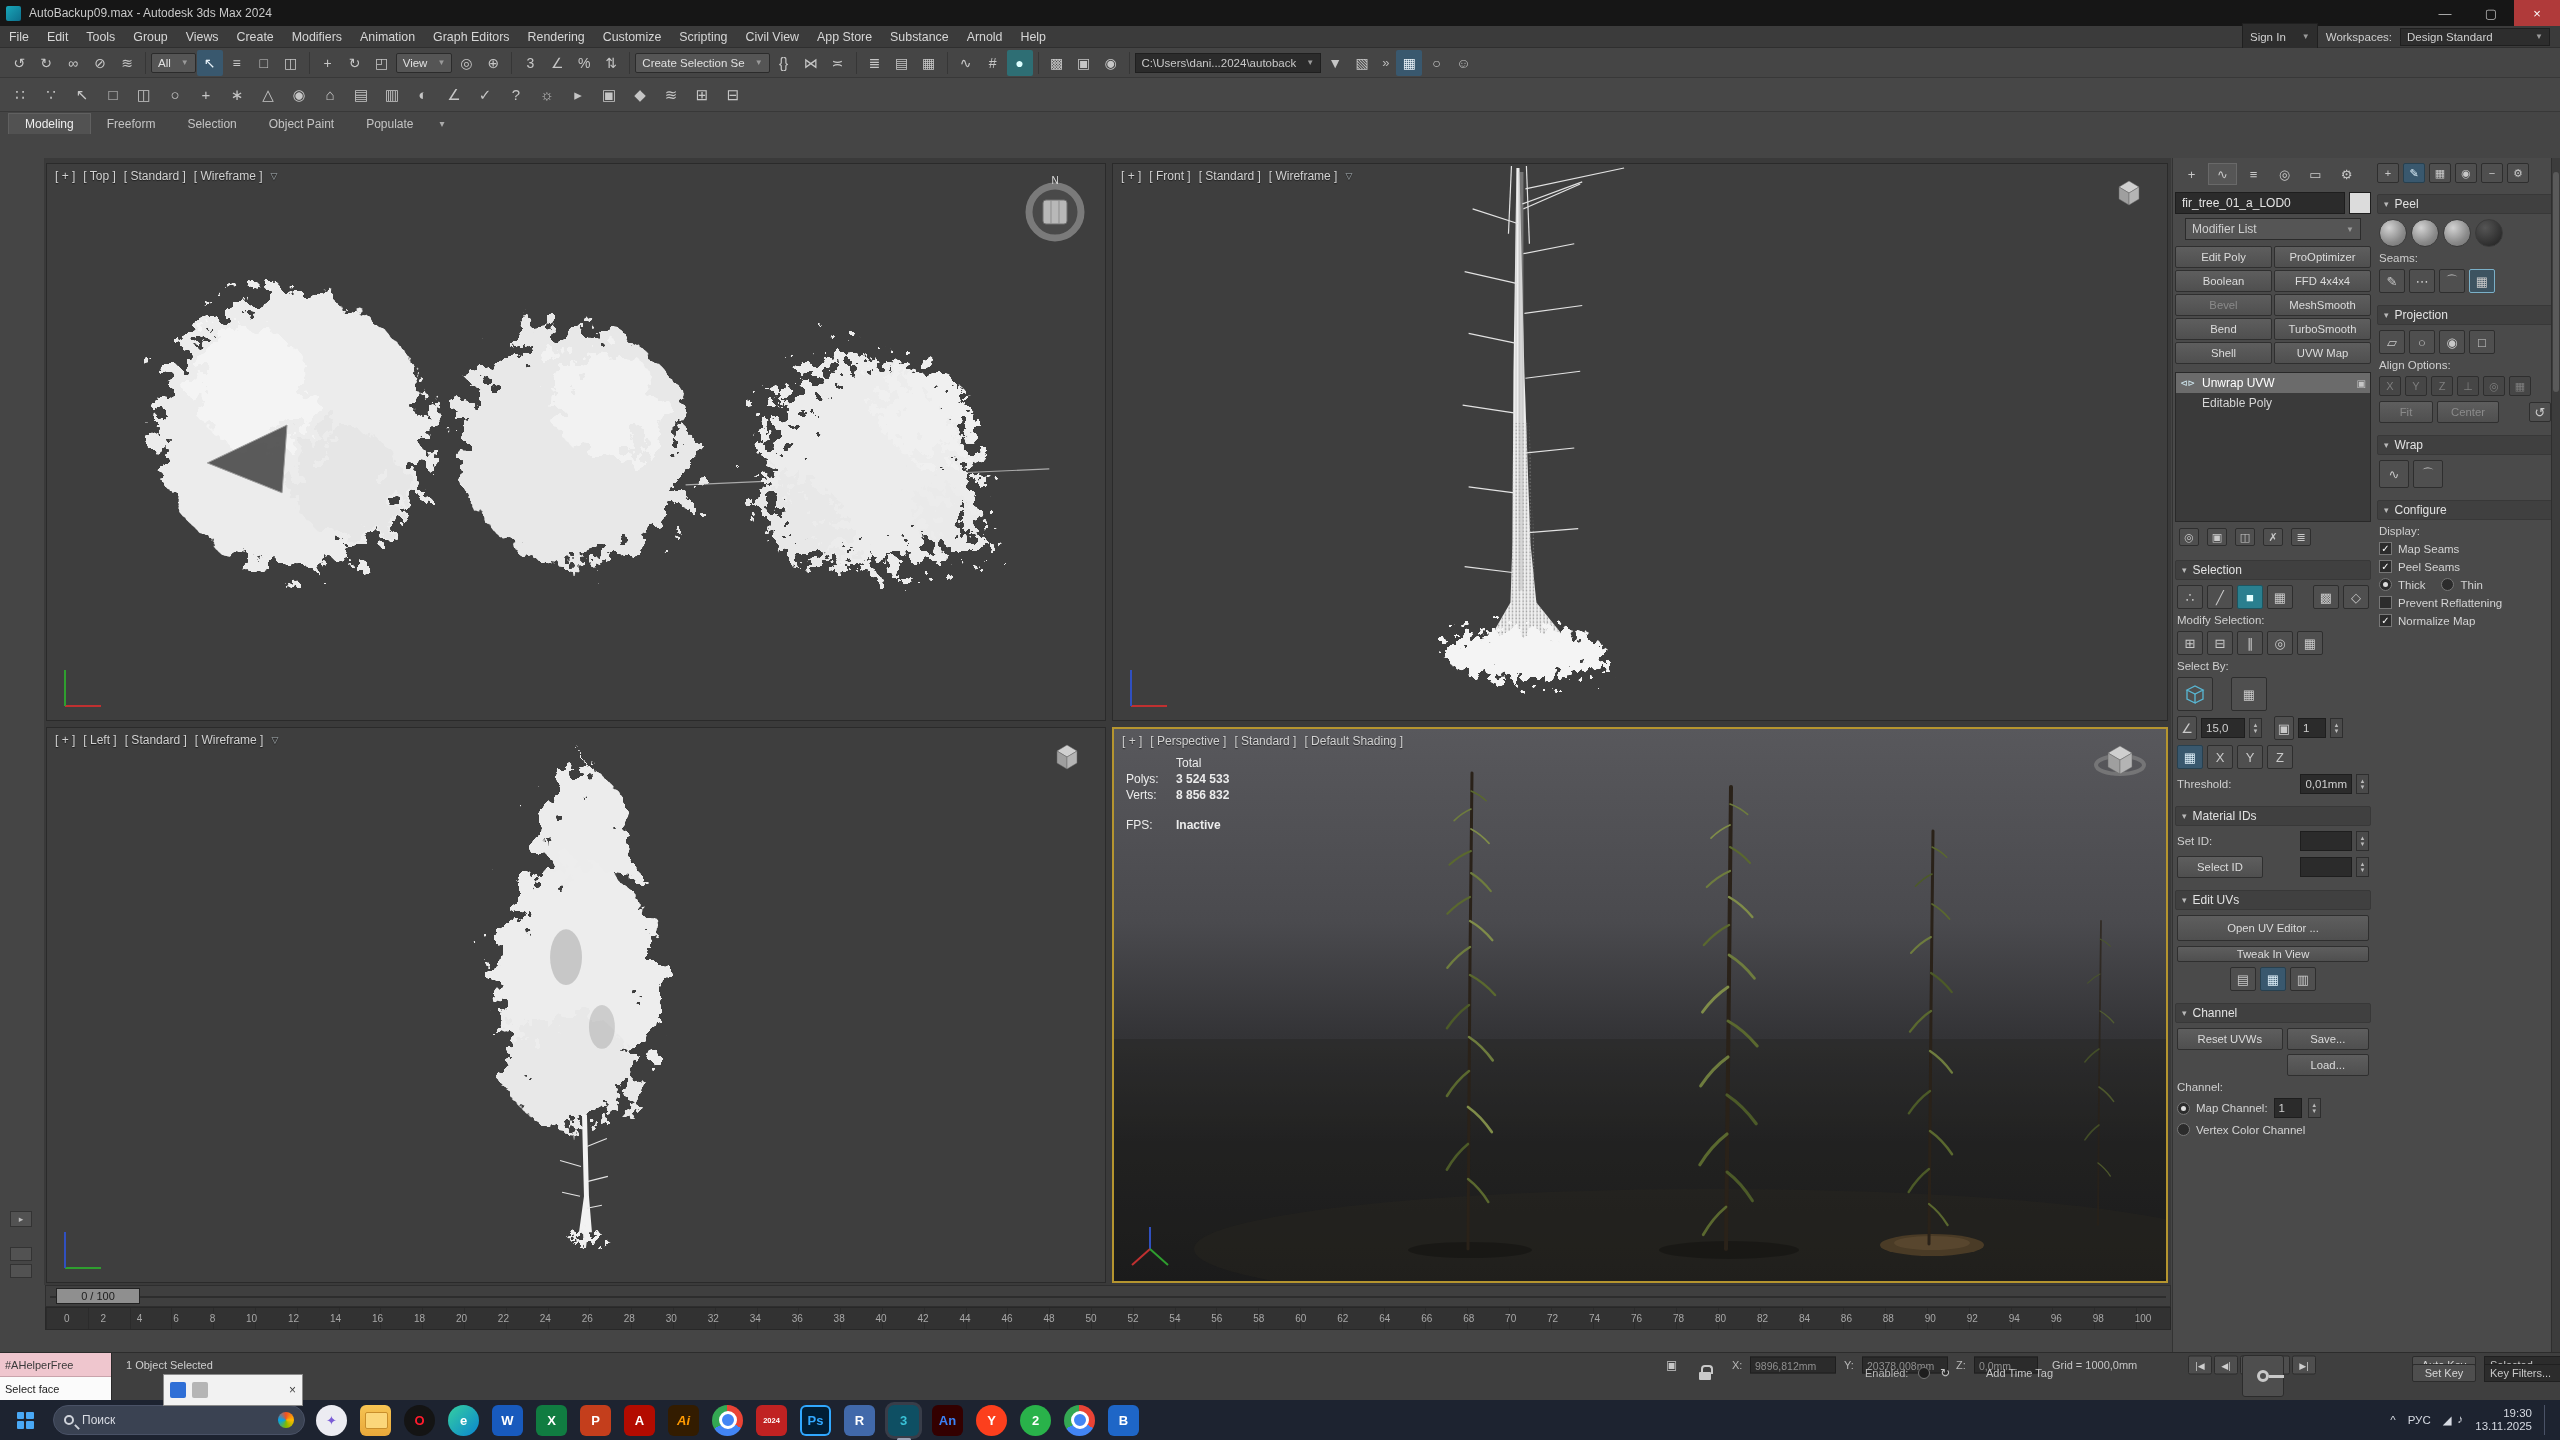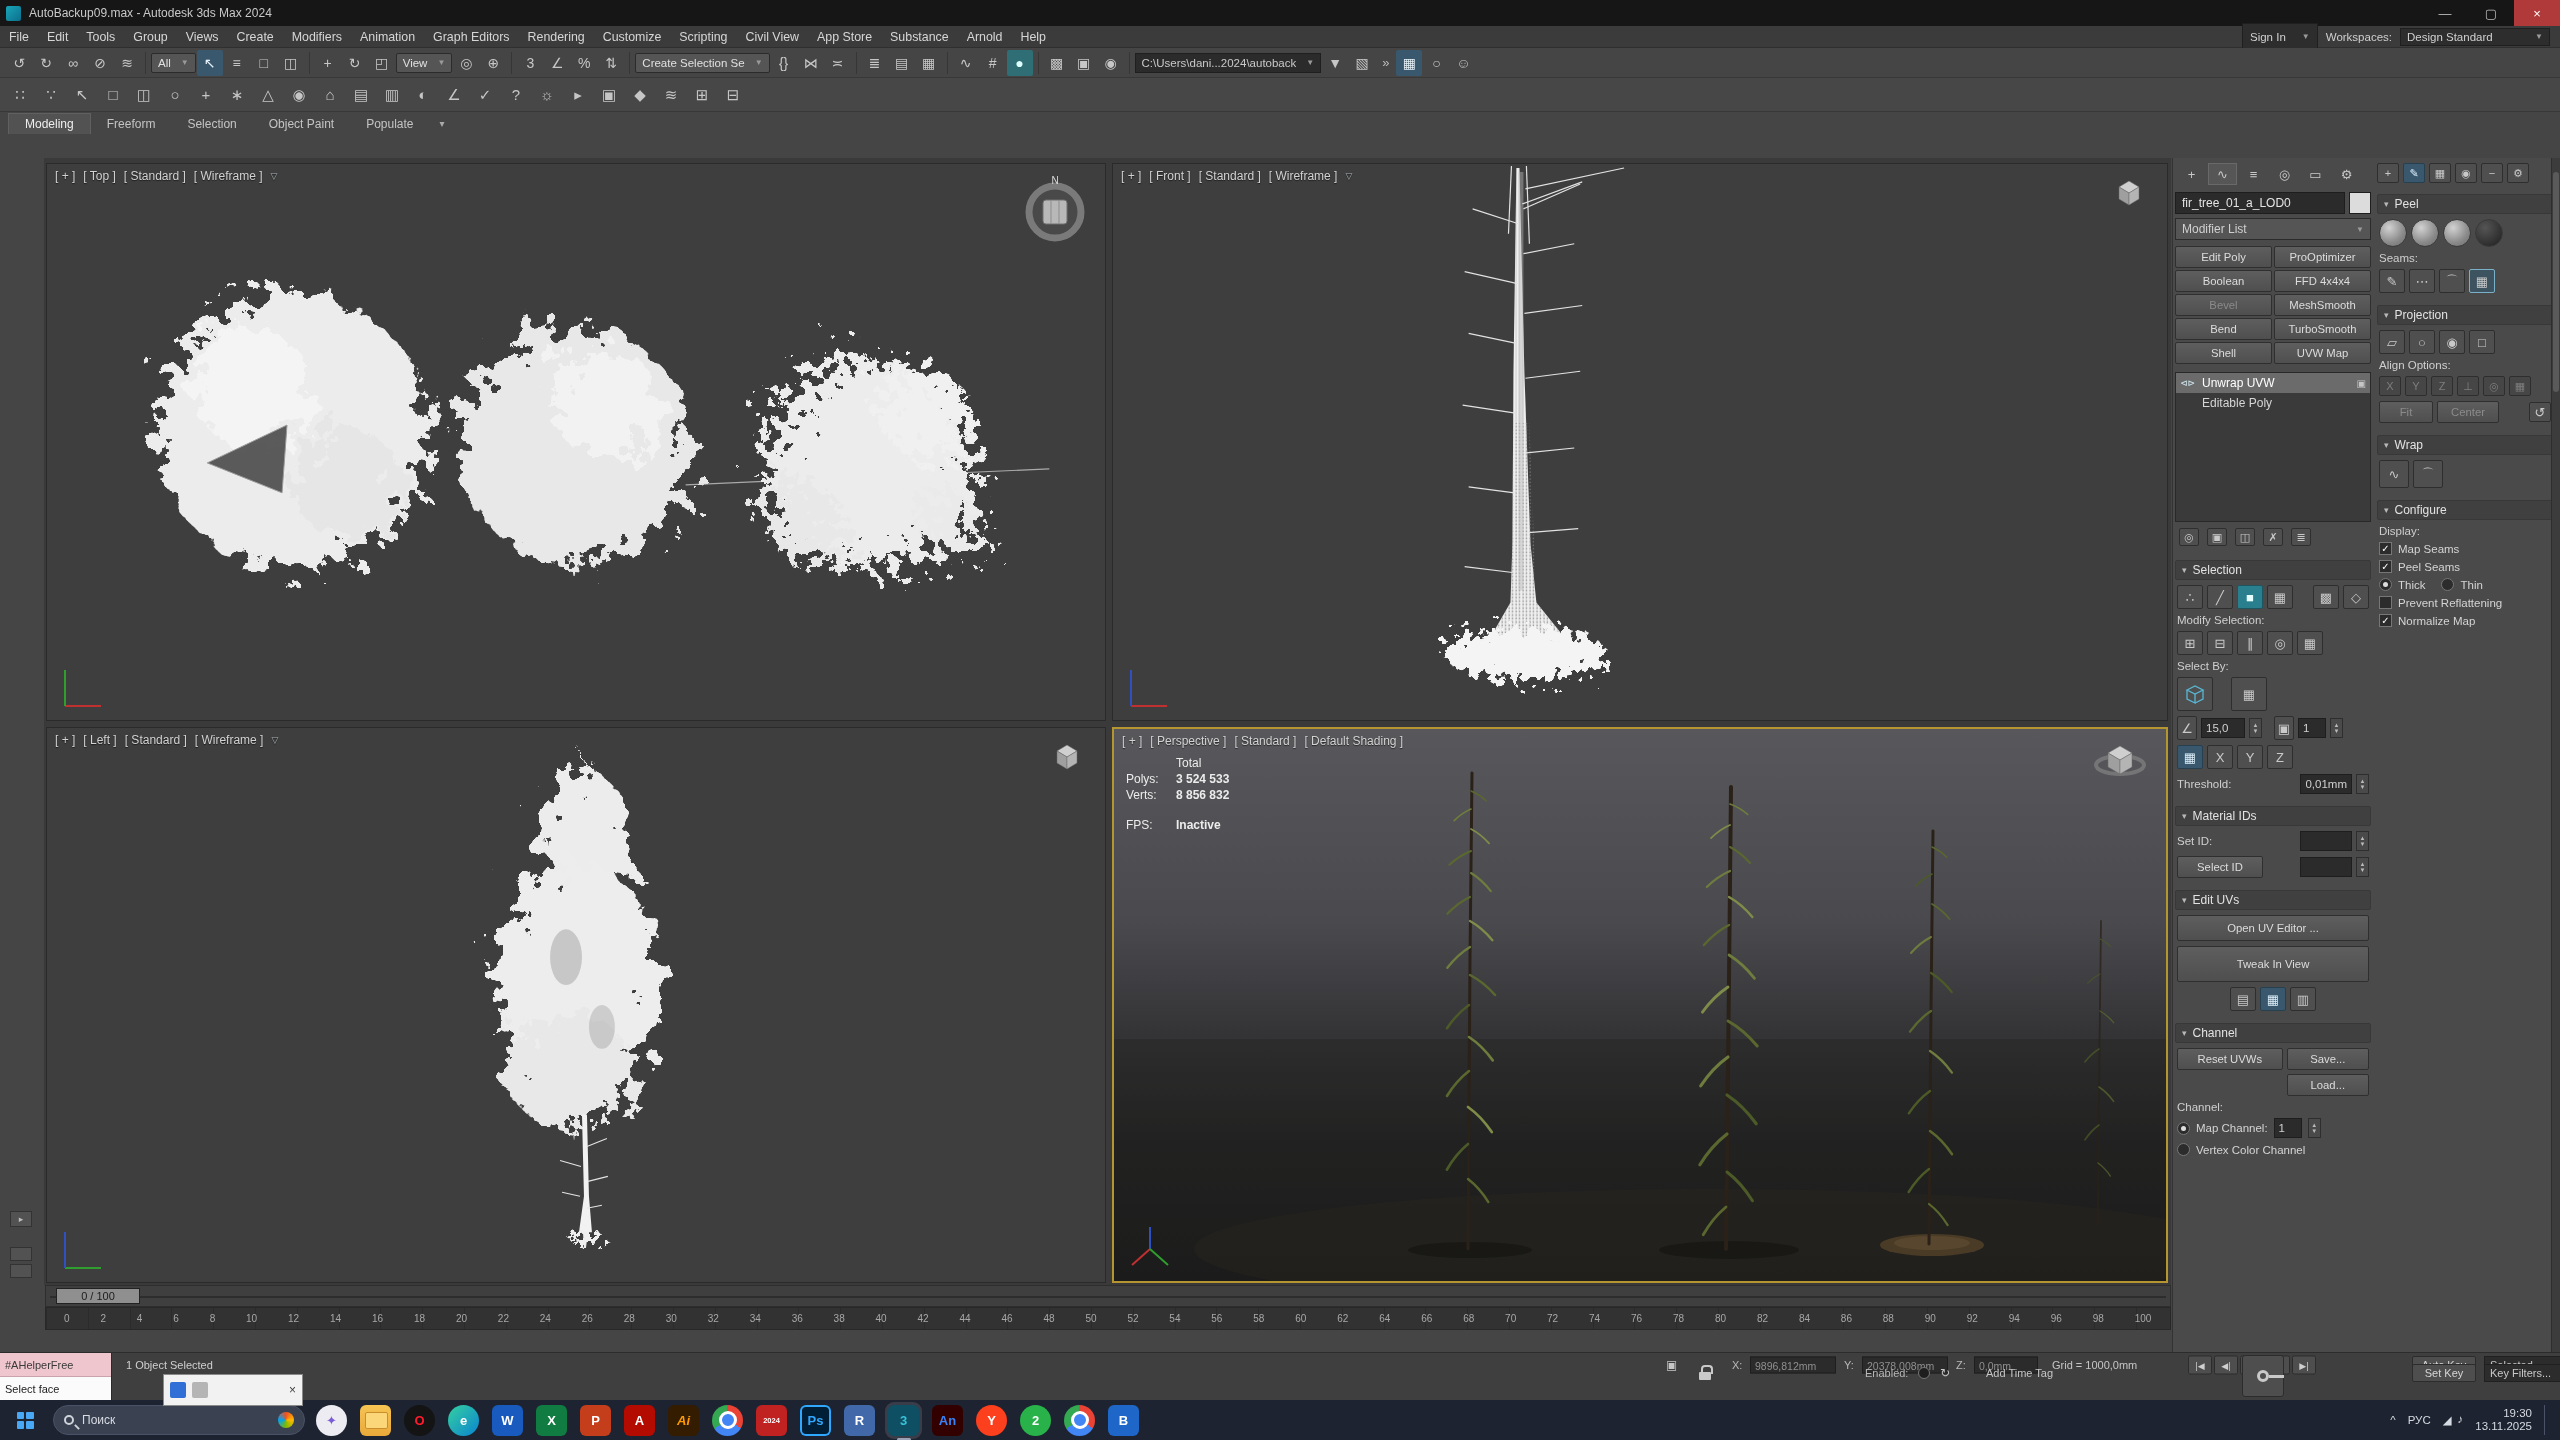--- a/index.html
+++ b/index.html
@@ -56,21 +56,21 @@
 .cmd-col1{position:absolute;left:2px;top:2px;width:196px}
 .cmd-col2{position:absolute;left:204px;top:2px;width:176px}
 .cmd-scroll{position:absolute;right:0;top:0;width:9px;height:100%;background:#3c3c3c;border-left:1px solid #2e2e2e}
 .cmd-scroll .thumb{position:absolute;top:14px;left:1px;width:6px;height:220px;background:#5a5a5a;border-radius:3px}
 .cmd-tabs{display:flex;gap:2px;padding:3px 2px}
 .ctab{width:29px;height:22px;display:flex;align-items:center;justify-content:center;color:#c9c9c9;font-size:13px}
 .ctab.active{background:#565656;border:1px solid #696969}
 .obj-row{display:flex;gap:4px;margin:4px 0}
 .obj-name{flex:1;height:22px;background:#2b2b2b;border:1px solid #1e1e1e;color:#e4e4e4;display:flex;align-items:center;padding:0 6px;font-size:12px}
 .obj-color{width:22px;height:22px;background:#dcdcdc;border:1px solid #1e1e1e}
-.modlist{display:flex;justify-content:space-between;align-items:center;height:22px;background:#555;border:1px solid #2b2b2b;margin:2px 0 6px;padding:0 6px;font-size:12px}
+.modlist{display:flex;justify-content:space-between;align-items:center;height:22px;background:#555;border:1px solid #2b2b2b;margin:2px 10px 6px;padding:0 6px;font-size:12px}
 .mod-grid{display:grid;grid-template-columns:1fr 1fr;gap:2px}
 .mbtn{height:22px;background:linear-gradient(#5e5e5e,#4f4f4f);border:1px solid #2f2f2f;border-radius:2px;color:#dcdcdc;font-size:11.3px;display:flex;align-items:center;justify-content:center;white-space:nowrap;overflow:hidden}
 .mbtn.disabled{color:#8b8b8b}
 .stack-box{margin:8px 0 2px;height:150px;background:#3a3a3a;border:1px solid #292929;font-size:12px;overflow:hidden}
 .stack-row{height:20px;display:flex;align-items:center;gap:6px;padding:0 4px;color:#d6d6d6}
 .stack-row.selected{background:#6b6b6b;color:#fff}
 .st-pre{font-size:9px;color:#cfe6ee;min-width:16px}
 .st-r{margin-left:auto;font-size:10px;color:#c6c6c6}
 .stack-tools{display:flex;gap:8px;padding:4px 4px 6px}
 .stack-tools .sicon{width:20px;height:18px;font-size:11px}
@@ -718,21 +718,21 @@
           <span class="spin">
               <span>▲</span>
               <span>▼</span>
             </span>
         </div>
       </div>
 
       <div class="roll-h">Edit UVs</div>
       <div class="roll-b">
         <div class="mbtn" style="height:26px">Open UV Editor ...</div>
-        <div class="mbtn" style="height:36px">Tweak In View</div>
+        <div class="mbtn" style="height:16px">Tweak In View</div>
         <div class="irow" style="justify-content:center">
 
         <span class="sicon">▤</span>
             <span class="sicon active-blue">▦</span>
             <span class="sicon">▥</span>
           </div>
       </div>
 
       <div class="roll-h">Channel</div>
       <div class="roll-b">

